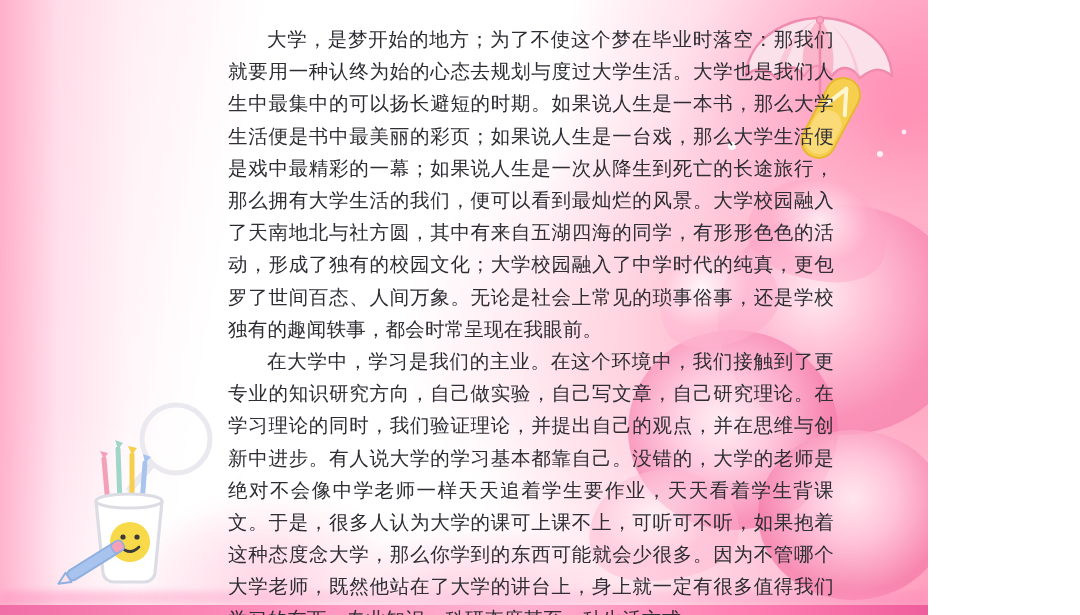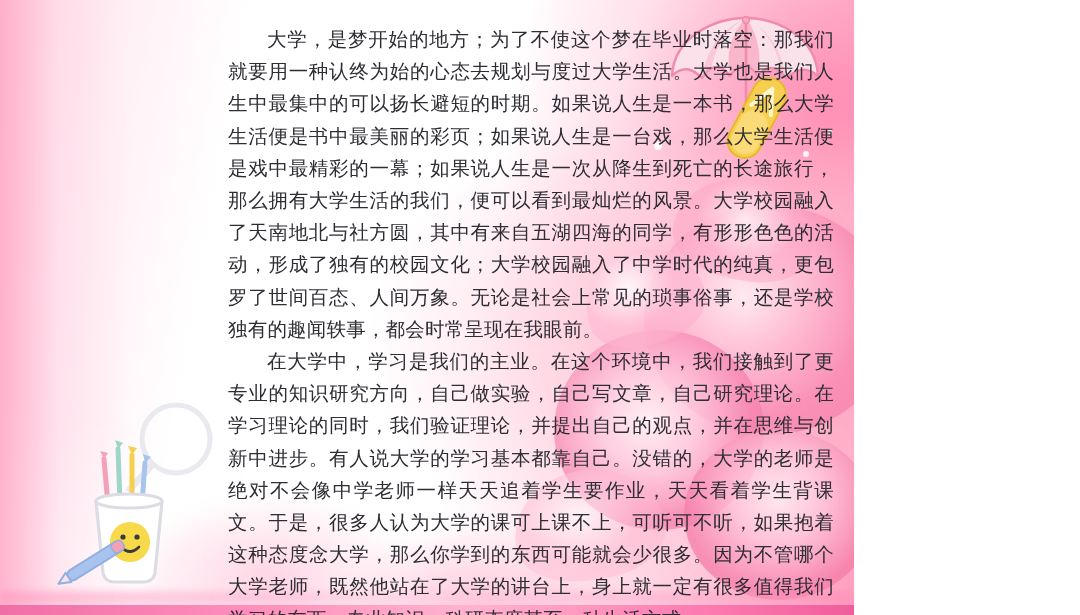--- a/index.html
+++ b/index.html
@@ -8,21 +8,21 @@
   }
   body {
     width: 1080px;
     height: 615px;
     overflow: hidden;
     font-family: "Liberation Serif", serif;
   }
 
   .page {
     position: relative;
-    width: 854px;
+    width: 928px;
     height: 615px;
     overflow: hidden;
     background: #fdba74;
   }
 
   
   .bg-base {
     position: absolute;
     inset: 0;
     background:

